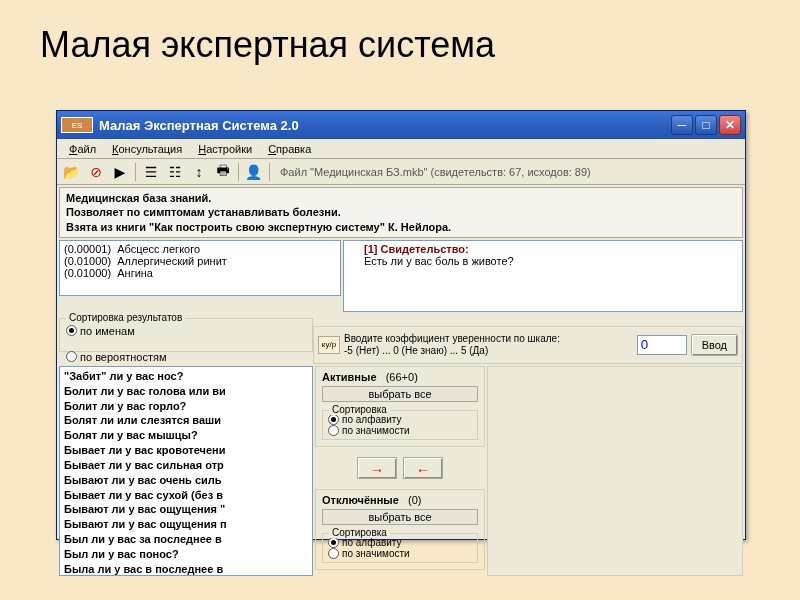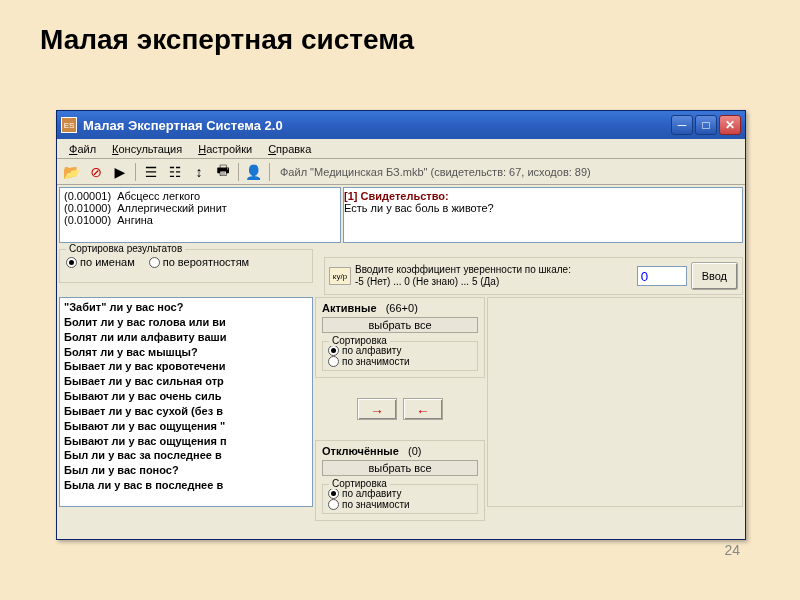--- a/index.html
+++ b/index.html
@@ -1,63 +1,63 @@
 <!DOCTYPE html>
 <html><head>
 <meta charset="utf-8">
 <style>
   * { box-sizing: border-box; margin: 0; padding: 0; }
   body { width: 800px; height: 600px; background: #f8e8c8; font-family: Arial, sans-serif; overflow: hidden; }
-  .slide-title { font-size: 28px; font-weight: bold; color: #000; padding: 24px 40px 12px; }
+  .slide-title { font-size: 36px; font-weight: normal; color: #000; padding: 24px 40px 12px; }
   .page-num { position: absolute; right: 60px; bottom: 42px; font-size: 14px; color: #888; }
 
   .window { position: absolute; left: 56px; top: 110px; width: 690px; height: 430px; background: #ece9d8; border: 1px solid #0a246a; box-shadow: 2px 2px 4px rgba(0,0,0,0.3); font-size: 11px; font-family: Tahoma, sans-serif; }
 
   .titlebar { height: 28px; background: linear-gradient(to bottom, #3b77d8 0%, #2b5fc0 50%, #2455b0 100%); display: flex; align-items: center; padding: 0 4px; color: #fff; }
-  .titlebar-icon { width: 16px; height: 16px; background: #c84; border: 1px solid #fff; margin-right: 6px; display:flex; align-items:center; justify-content:center; font-size:8px; color:#fff;}
+  .titlebar-icon { width: 32px; height: 16px; background: #c84; border: 1px solid #fff; margin-right: 6px; display:flex; align-items:center; justify-content:center; font-size:8px; color:#fff;}
   .titlebar-text { font-weight: bold; font-size: 13px; flex: 1; }
   .win-btns { display: flex; gap: 2px; }
   .win-btn { width: 22px; height: 20px; background: linear-gradient(to bottom, #5a8ae0, #2455b0); border: 1px solid #1a3a80; border-radius: 3px; color: #fff; font-weight: bold; font-size: 12px; display: flex; align-items: center; justify-content: center; cursor: pointer; }
   .win-btn.close { background: linear-gradient(to bottom, #e88, #c44); border-color: #822; }
 
   .menubar { height: 20px; background: #ece9d8; border-bottom: 1px solid #aca899; display: flex; align-items: center; padding: 0 4px; }
   .menu-item { padding: 2px 8px; cursor: pointer; }
   .menu-item u { text-decoration: underline; }
 
   .toolbar { height: 26px; background: #ece9d8; border-bottom: 1px solid #aca899; display: flex; align-items: center; padding: 0 4px; gap: 2px; }
   .tb-btn { width: 22px; height: 22px; border: 1px solid transparent; display:flex; align-items:center; justify-content:center; cursor:pointer; font-size:14px;}
   .tb-sep { width: 1px; height: 18px; background: #aca899; margin: 0 2px; }
   .tb-status { margin-left: 6px; color: #555; }
 
   .desc-box { margin: 2px; padding: 3px 6px; background: #f4f3ee; border: 1px solid #aca899; font-weight: bold; line-height: 1.3; }
 
   .row1 { display: flex; margin: 2px; gap: 2px; }
   .results-box { width: 282px; height: 56px; background: #fff; border: 1px solid #7f9db9; padding: 2px 4px; overflow: hidden; color:#000;}
   .results-box .r-line { white-space: nowrap; }
-  .question-box { flex: 1; height: 56px; background: #fff; border: 1px solid #7f9db9; padding: 2px 0; }
+  .question-box { flex: 1; height: 72px; background: #fff; border: 1px solid #7f9db9; padding: 2px 20px; }
   .question-box .q-title { color: #800000; font-weight: bold; }
 
-  .row2 { display: flex; margin: 2px; gap: 11px; }
+  .row2 { display: flex; margin: 2px; gap: 0; }
   .group { border: 1px solid #d0cdb8; background: #ece9d8; padding: 3px 6px 3px; position: relative; }
   .group-title { position: absolute; top: -7px; left: 6px; background: #ece9d8; padding: 0 3px; font-size: 10px; }
   .sort-group { width: 254px; height: 34px; margin-top:4px;}
-  .radio-row { display: flex; gap: 14px; margin-top: 3px; }
+  .radio-row { display: flex; gap: 14px; margin-top: 3px; flex-direction: column; }
   .radio-item { display: flex; align-items: center; gap: 3px; cursor:pointer; }
   .radio { width: 11px; height: 11px; border: 1px solid #555; border-radius: 50%; background: #fff; display:flex; align-items:center; justify-content:center; }
   .radio.checked::after { content:''; width:5px; height:5px; background:#000; border-radius:50%; }
   .coeff-panel { flex: 1; display: flex; align-items: center; gap: 4px; padding: 2px 4px; border:1px solid #d0cdb8; height:38px;margin-top:12px;}
   .coeff-icon { width: 22px; height: 18px; background:#f8f0d0; border:1px solid #aca899; font-size:8px; display:flex; align-items:center; justify-content:center; }
   .coeff-text { font-size: 10px; line-height: 1.2; flex:1; }
   .coeff-input { width: 50px; height: 20px; background:#fff; border:1px solid #7f9db9; padding:1px 3px; color:#00f;}
-  .btn { height: 28px; padding: 0 10px; background: #ece9d8; border: 1px solid #aca899; border-radius:2px; cursor:pointer; display:flex; align-items:center; box-shadow: inset 1px 1px #fff, inset -1px -1px #888;}
+  .btn { height: 22px; padding: 0 10px; background: #ece9d8; border: 1px solid #aca899; border-radius:2px; cursor:pointer; display:flex; align-items:center; box-shadow: inset 1px 1px #fff, inset -1px -1px #888;}
 
   .row3 { display: flex; margin: 2px; gap: 2px; height: 210px; }
   .symptom-list { width: 254px; background:#fff; border:1px solid #7f9db9; padding:2px 4px; overflow:hidden; font-weight:bold; line-height:1.35;}
   .symptom-list div { white-space: nowrap; overflow:hidden;}
-  .controls-col { width: 170px; display:flex; flex-direction:column; gap:16px;}
+  .controls-col { width: 170px; display:flex; flex-direction:column; gap:6px;}
   .ctrl-group { border:1px solid #d0cdb8; padding:4px 6px 6px; position:relative; }
   .ctrl-title { font-weight:bold; }
   .select-all { background:#e8e4d8; border:1px solid #aca899; padding:1px 16px; margin:3px 0; cursor:pointer; text-align:center;}
   .sort-sub { border:1px solid #d0cdb8; padding:3px 5px 3px; margin-top:8px; position:relative; font-size:10px;}
   .sort-sub .group-title{ font-size:10px;}
   .arrow-row { display:flex; gap:6px; justify-content:center; padding:4px 0;}
   .arrow-btn { width: 40px; height: 22px; background:#ece9d8; border:1px solid #aca899; cursor:pointer; display:flex; align-items:center; justify-content:center; font-size:14px; color:#c00; font-weight:bold; box-shadow: inset 1px 1px #fff, inset -1px -1px #888;}
   .empty-panel { flex:1; background:#ece9d8; border:1px solid #d0cdb8;}
 </style>
 </head>
@@ -93,20 +93,25 @@
     <div class="tb-btn">☰</div>
     <div class="tb-btn">☷</div>
     <div class="tb-btn">↕</div>
     <div class="tb-btn">🖶</div>
     <div class="tb-sep"></div>
     <div class="tb-btn">👤</div>
     <div class="tb-sep"></div>
     <div class="tb-status">Файл  "Медицинская БЗ.mkb"  (свидетельств: 67, исходов: 89)</div>
   </div>
 
+  <div class="desc-box">
+    <div>Медицинская база знаний.</div>
+    <div>Позволяет по симптомам устанавливать болезни.</div>
+    <div>Взята из книги "Как построить свою экспертную систему" К. Нейлора.</div>
+  </div>
 
   <div class="row1">
     <div class="results-box">
       <div class="r-line"><span>(0.00001)</span>&nbsp;&nbsp;<span>Абсцесс легкого</span></div>
       <div class="r-line"><span>(0.01000)</span>&nbsp;&nbsp;<span>Аллергический ринит</span></div>
       <div class="r-line"><span>(0.01000)</span>&nbsp;&nbsp;<span>Ангина</span></div>
     </div>
     <div class="question-box">
       <div class="q-title">[1] Свидетельство:</div>
       <div style="font-weight:normal;">Есть ли у вас боль в животе?</div>
@@ -135,21 +140,22 @@
       </div>
       <input class="coeff-input" value="0" style="">
       <div class="btn">Ввод</div>
     </div>
   </div>
 
   <div class="row3">
     <div class="symptom-list" id="symptom-list">
         <div>"Забит" ли у вас нос?</div>
         <div>Болит ли у вас голова или ви</div>
-        <div>Болят ли или алфавиту ваши</div>
+        <div>Болит ли у вас горло?</div>
+        <div>Болят ли или слезятся ваши</div>
         <div>Болят ли у вас мышцы?</div>
         <div>Бывает ли у вас кровотечени</div>
         <div>Бывает ли у вас сильная отр</div>
         <div>Бывают ли у вас очень силь</div>
         <div>Бывает ли у вас сухой (без в</div>
         <div>Бывают ли у вас ощущения "</div>
         <div>Бывают ли у вас ощущения п</div>
         <div>Был ли у вас за последнее в</div>
         <div>Был ли у вас понос?</div>
         <div>Была ли у вас в последнее в</div>

